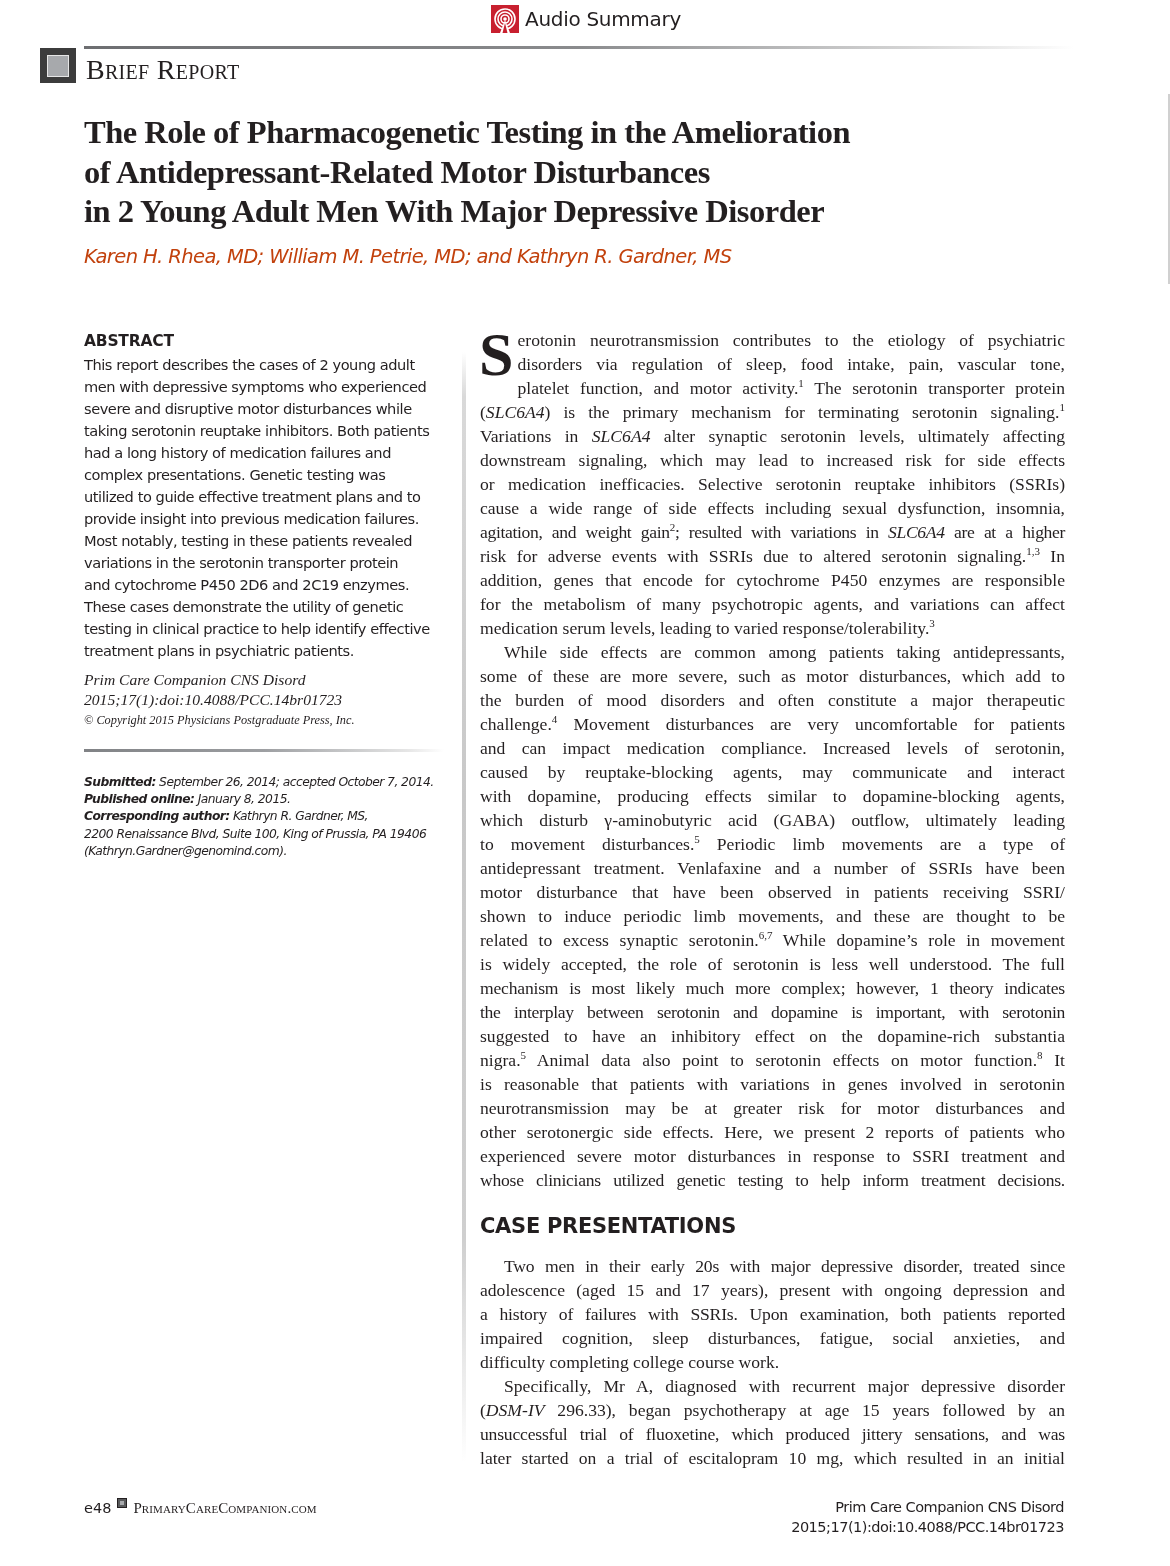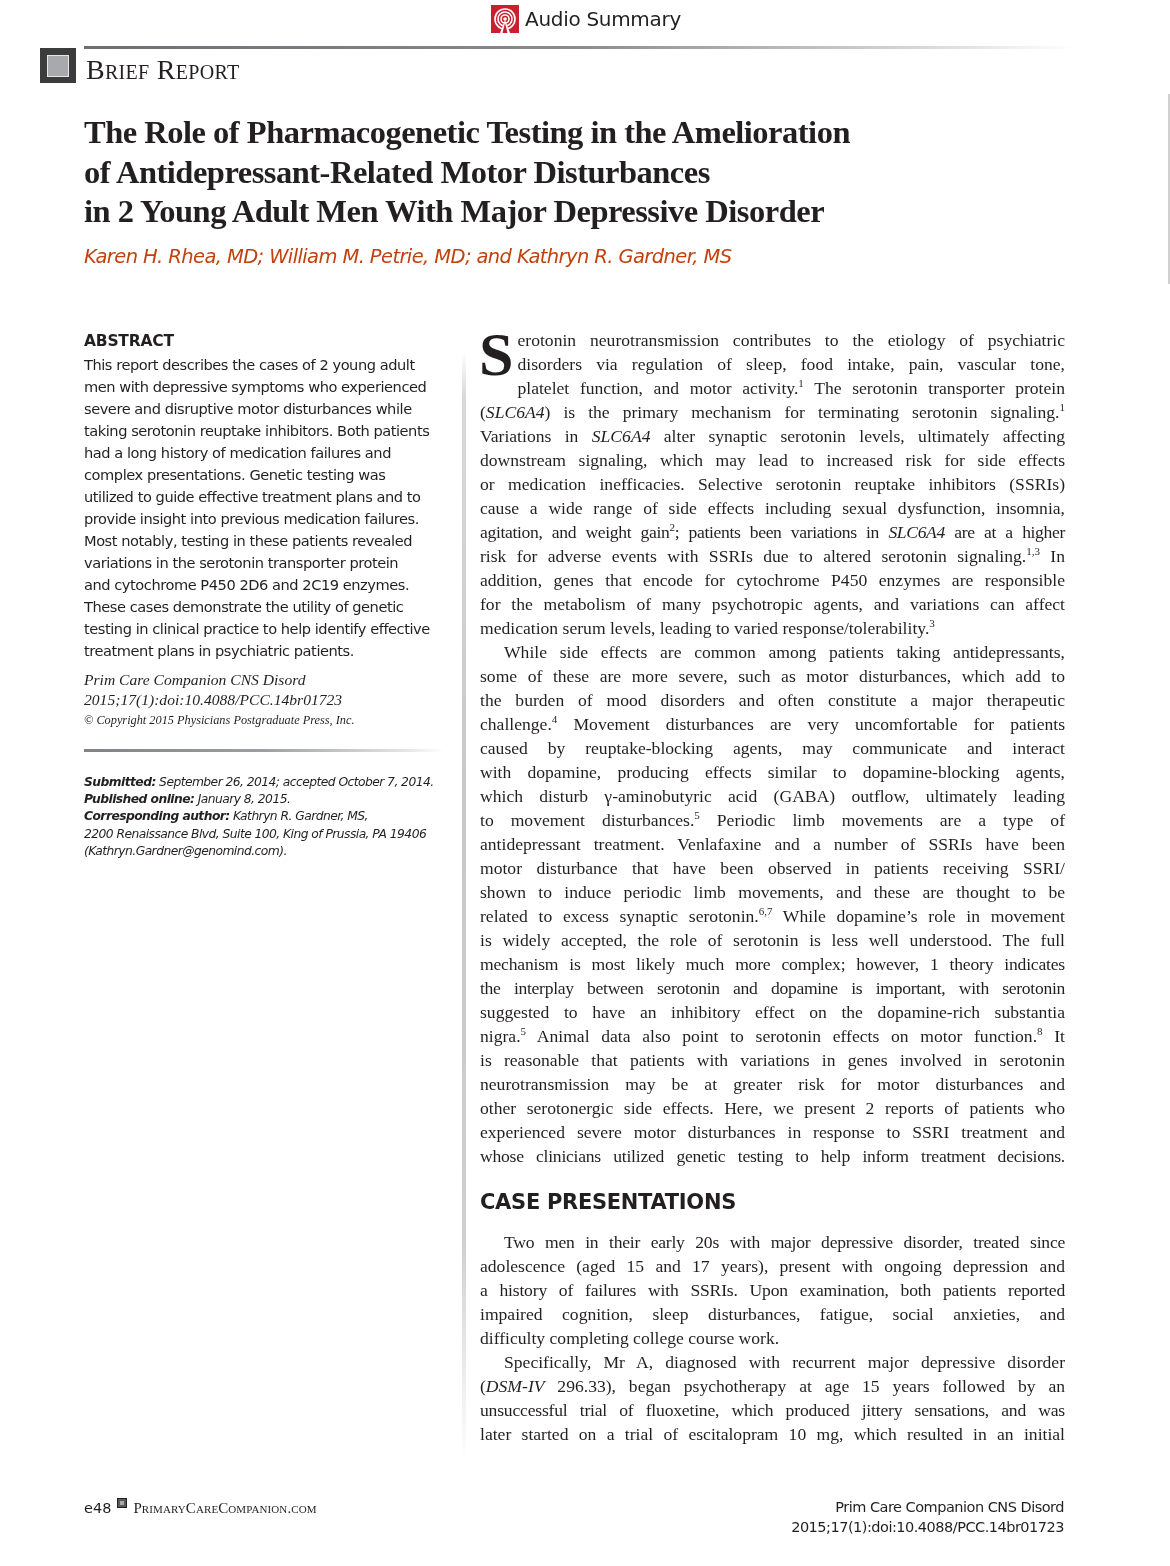--- a/index.html
+++ b/index.html
@@ -120,32 +120,33 @@
   <p>
     <span class="drop-cap">S</span>
     <span class="ln">erotonin neurotransmission contributes to the etiology of psychiatric</span>
     <span class="ln">disorders via regulation of sleep, food intake, pain, vascular tone,</span>
     <span class="ln"><span>platelet function, and motor activity.</span><span class="sup">1</span><span> The serotonin transporter protein</span></span>
     <span class="ln"><span>(</span><i>SLC6A4</i><span>) is the primary mechanism for terminating serotonin signaling.</span><span class="sup">1</span></span>
     <span class="ln"><span>Variations in </span><i>SLC6A4</i><span> alter synaptic serotonin levels, ultimately affecting</span></span>
     <span class="ln">downstream signaling, which may lead to increased risk for side effects</span>
     <span class="ln">or medication inefficacies. Selective serotonin reuptake inhibitors (SSRIs)</span>
     <span class="ln">cause a wide range of side effects including sexual dysfunction, insomnia,</span>
-    <span class="ln" style="letter-spacing:-0.35px"><span>agitation, and weight gain</span><span class="sup">2</span><span>; patients been variations in </span><i>SLC6A4</i><span> are at a higher</span></span>
+    <span class="ln" style="letter-spacing:-0.35px"><span>agitation, and weight gain</span><span class="sup">2</span><span>; resulted with variations in </span><i>SLC6A4</i><span> are at a higher</span></span>
     <span class="ln"><span>risk for adverse events with SSRIs due to altered serotonin signaling.</span><span class="sup">1,3</span><span> In</span></span>
     <span class="ln">addition, genes that encode for cytochrome P450 enzymes are responsible</span>
     <span class="ln">for the metabolism of many psychotropic agents, and variations can affect</span>
     <span class="ln last"><span>medication serum levels, leading to varied response/tolerability.</span><span class="sup">3</span></span>
   </p>
 
   <p>
     <span class="ln indent">While side effects are common among patients taking antidepressants,</span>
     <span class="ln">some of these are more severe, such as motor disturbances, which add to</span>
     <span class="ln">the burden of mood disorders and often constitute a major therapeutic</span>
     <span class="ln"><span>challenge.</span><span class="sup">4</span><span> Movement disturbances are very uncomfortable for patients</span></span>
+    <span class="ln">and can impact medication compliance. Increased levels of serotonin,</span>
     <span class="ln">caused by reuptake-blocking agents, may communicate and interact</span>
     <span class="ln">with dopamine, producing effects similar to dopamine-blocking agents,</span>
     <span class="ln">which disturb γ-aminobutyric acid (GABA) outflow, ultimately leading</span>
     <span class="ln"><span>to movement disturbances.</span><span class="sup">5</span><span> Periodic limb movements are a type of</span></span>
     <span class="ln">antidepressant treatment. Venlafaxine and a number of SSRIs have been</span>
     <span class="ln">motor disturbance that have been observed in patients receiving SSRI/</span>
     <span class="ln">shown to induce periodic limb movements, and these are thought to be</span>
     <span class="ln"><span>related to excess synaptic serotonin.</span><span class="sup">6,7</span><span> While dopamine’s role in movement</span></span>
     <span class="ln">is widely accepted, the role of serotonin is less well understood. The full</span>
     <span class="ln" style="letter-spacing:-0.2px">mechanism is most likely much more complex; however, 1 theory indicates</span>

